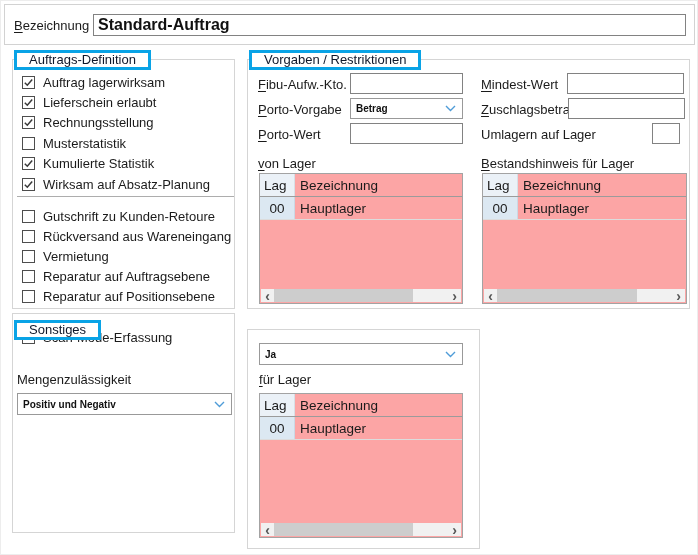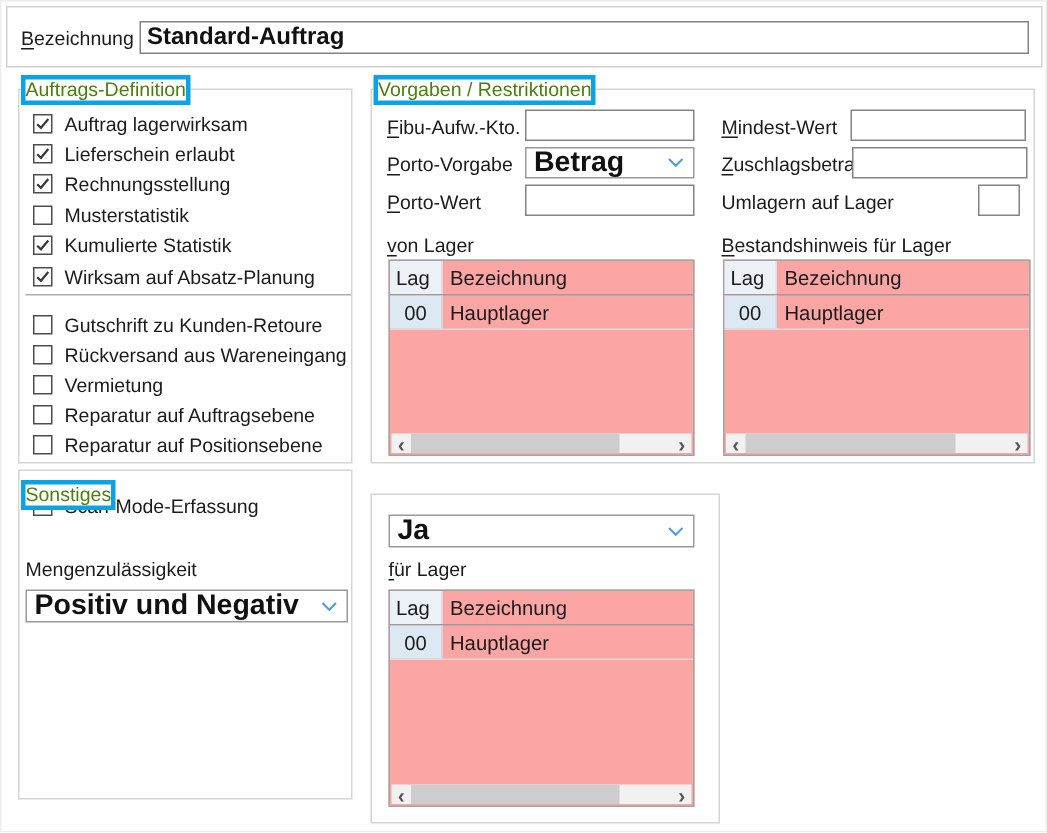--- a/index.html
+++ b/index.html
@@ -2,29 +2,29 @@
 <html><head>
 <meta charset="utf-8">
 <style>
   * { margin:0; padding:0; box-sizing:border-box; }
   body { background:#fff; font-family:"Liberation Sans", sans-serif; }
   .screen { position:relative; width:698px; height:555px; background:#fff; overflow:hidden;
             border:1px solid #ededed; color:#1b1b1b; }
   .panel  { position:absolute; border:1px solid #d2d2d2; background:#fff; }
   .gbox   { position:absolute; border:1px solid #d5d5d5; background:#fff; }
   .gtitle { position:absolute; z-index:3; background:#fff; border:3px solid #09a3e6;
-            padding:0 0; font-size:13px; line-height:14px; white-space:nowrap; color:#4d7c0f; }
+            padding:0 12px; font-size:13px; line-height:14px; white-space:nowrap; color:#0f172a; }
   .lbl    { position:absolute; font-size:13px; white-space:nowrap; color:#1b1b1b; }
   .mn     { text-decoration:underline; text-underline-offset:2px; }
   .field  { position:absolute; border:1px solid #828282; background:#fff; color:#111;
             font-family:"Liberation Sans",sans-serif; font-weight:bold; font-size:16px;
             padding:0 4px; outline:none; }
   .combo  { position:absolute; border:1px solid #999; background:#fff; display:flex;
             align-items:center; justify-content:space-between; padding:0 6px 0 5px;
-            font-weight:bold; font-size:19px; color:#111; cursor:default; }
+            font-weight:bold; font-size:10px; color:#111; cursor:default; }
   .cbrow  { position:absolute; left:9px; display:flex; align-items:center; gap:8px;
             height:18px; font-size:13px; }
   .cb     { width:13px; height:13px; border:1px solid #4d4d4d; background:#fff;
             display:inline-flex; align-items:center; justify-content:center; flex:0 0 13px; }
   .sep    { position:absolute; height:1px; background:#adadad; }
   .ltable { position:absolute; border:1px solid #a3a3a3; background:#fca5a5; display:flex;
             flex-direction:column; font-size:13.5px; color:#1b1b1b; }
   .t-head { flex:0 0 23px; border-bottom:1px solid #9b9b9b; display:flex; }
   .t-row  { flex:0 0 23px; border-bottom:1px solid #dcdcdc; display:flex; }
   .t-c1   { flex:0 0 35px; width:35px; display:flex; align-items:center; }

